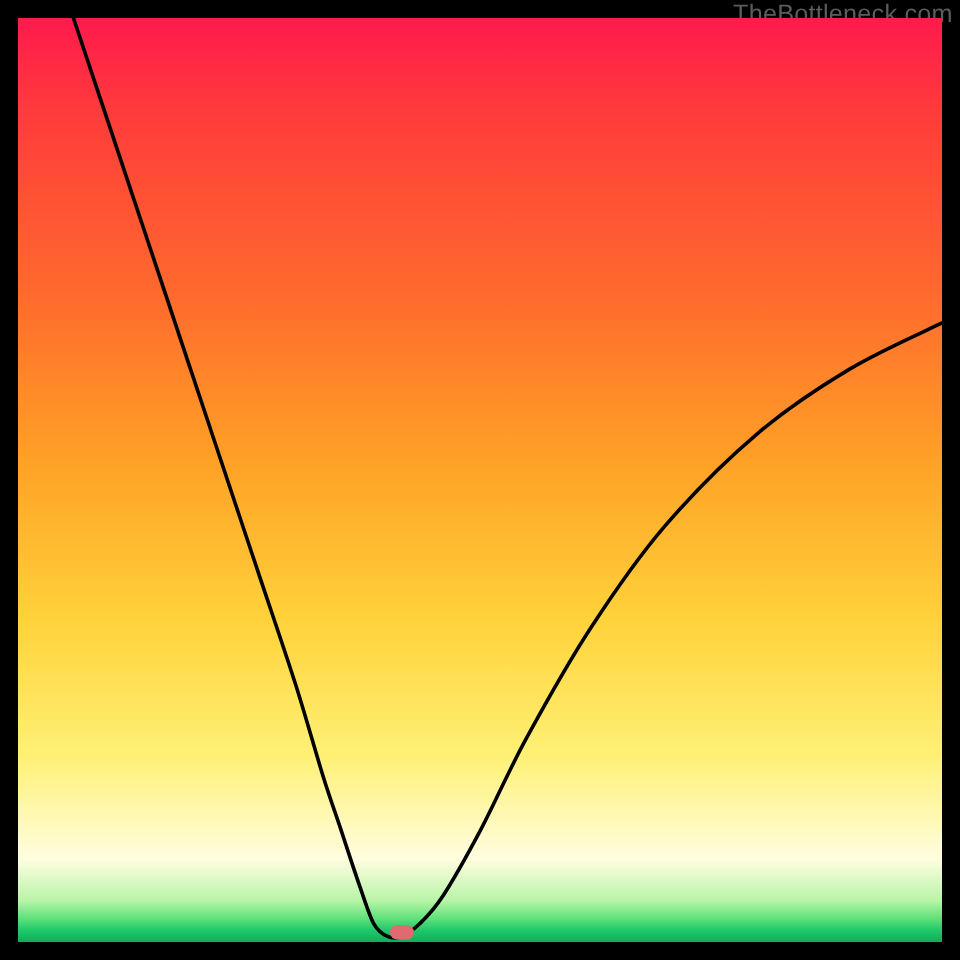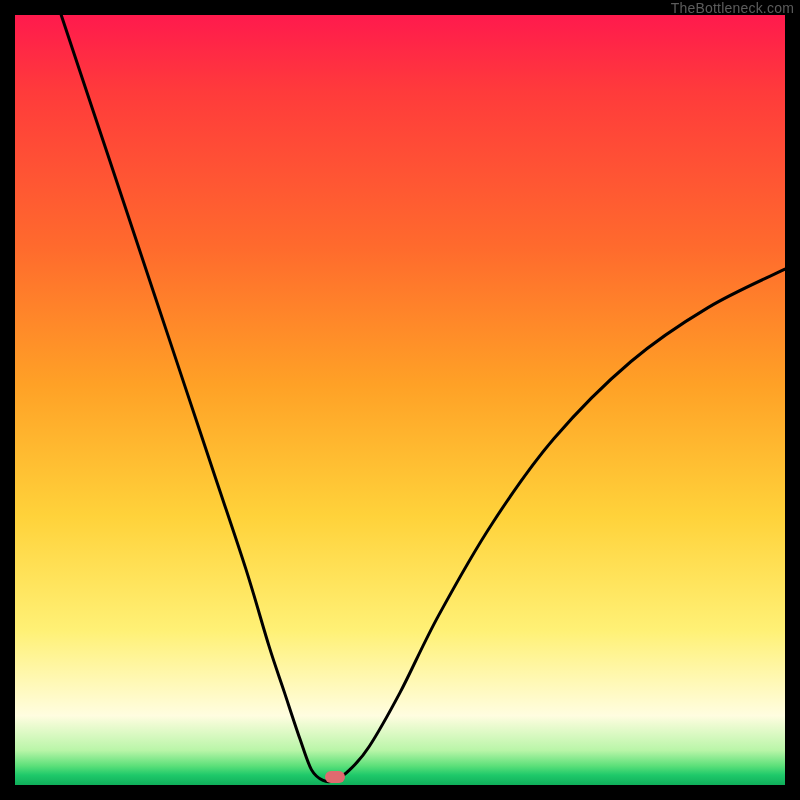--- a/index.html
+++ b/index.html
@@ -55,21 +55,21 @@
     height: 12px;
     border-radius: 6px;
     background: #e06a6f;
     transform: translate(-50%, -50%);
   }
   .watermark {
     position: absolute;
     top: 0px;
     right: 6px;
     color: #5c5c5c;
-    font-size: 14px;
+    font-size: 21px;
     font-weight: 500;
     letter-spacing: 0.2px;
     user-select: none;
   }
 </style>
 </head>
 <body>
 
 <div class="watermark">TheBottleneck.com</div>
 

